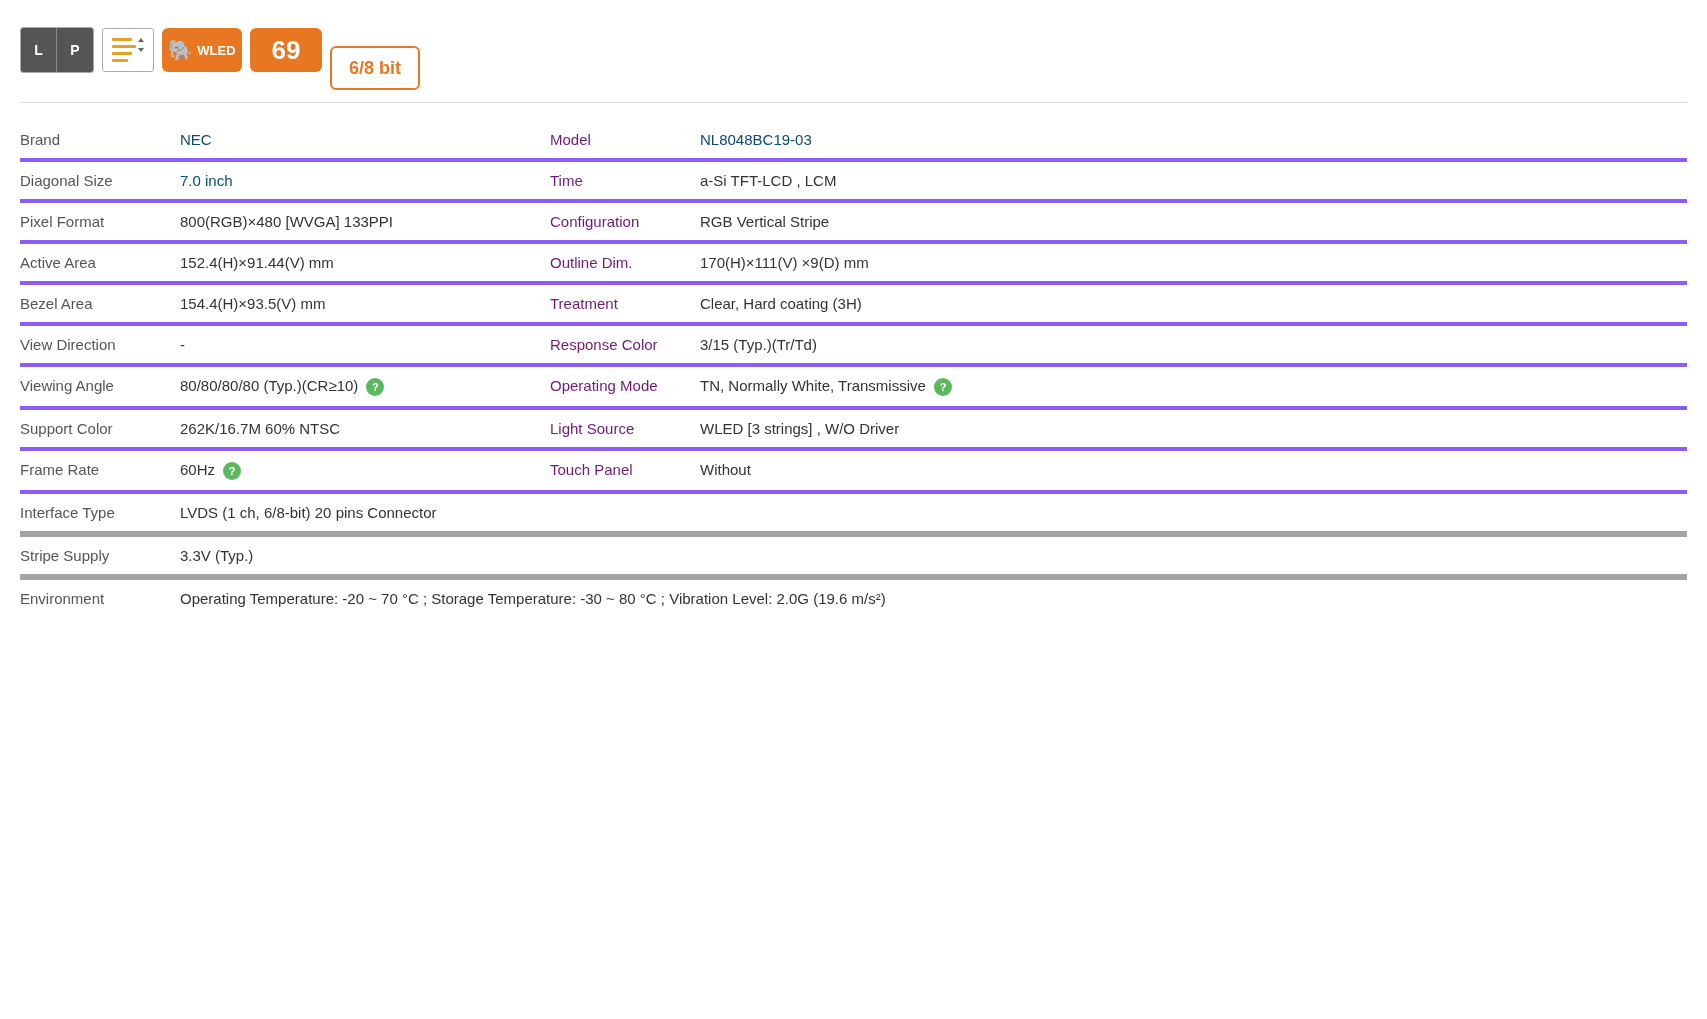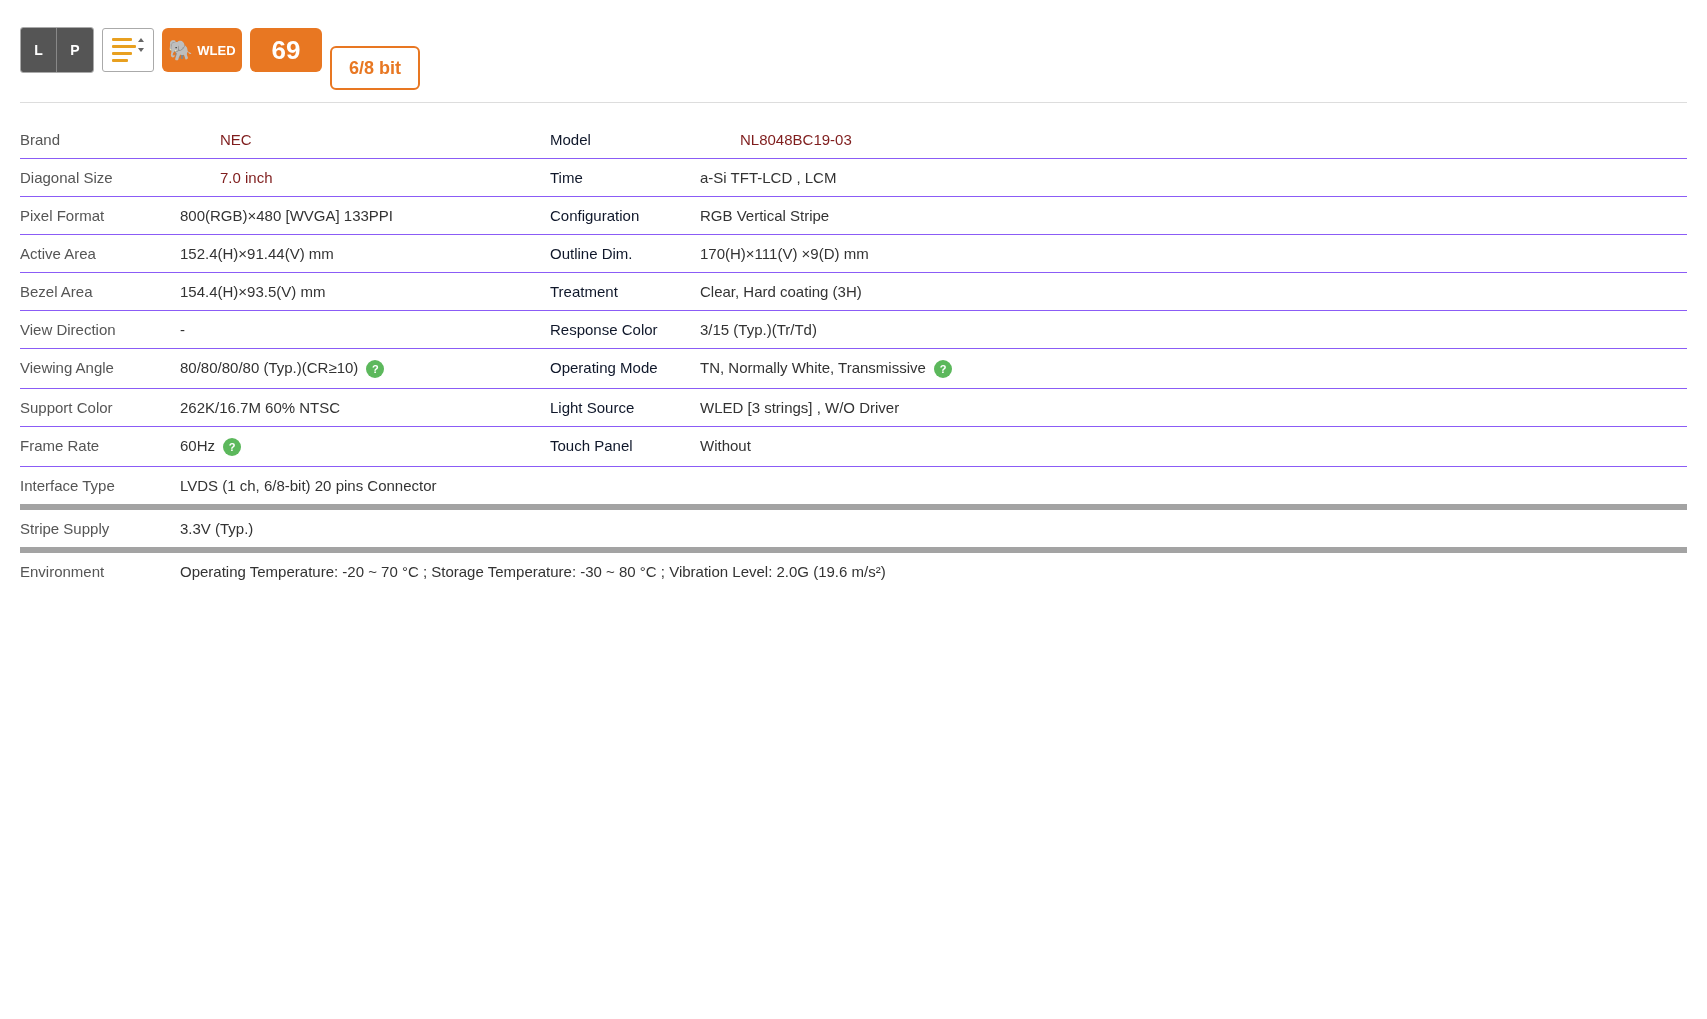--- a/index.html
+++ b/index.html
@@ -107,53 +107,52 @@
     }
 
     
     .specs-table {
       width: 100%;
       border-collapse: collapse;
     }
     .specs-table td {
       padding: 10px 12px 10px 0;
       vertical-align: top;
-      border-bottom: 1px solid #8b5cf6;
+      border-bottom: 4px solid #8b5cf6;
     }
     .specs-table tr:last-child td {
       border-bottom: none;
     }
 
     .col-label {
       width: 160px;
       color: #555;
       font-size: 15px;
       white-space: nowrap;
     }
     .col-value {
       width: 370px;
       color: #333;
       font-size: 15px;
     }
     .col-label2 {
       width: 150px;
-      color: #0f172a;
+      color: #701a75;
       font-size: 15px;
       white-space: nowrap;
       padding-left: 30px;
     }
     .col-value2 {
       color: #333;
       font-size: 15px;
     }
 
     .link-blue {
-      color: #7f1d1d;
+      color: #0c4a6e;
       text-decoration: none;
-      margin-left: 40px;
     }
 
     .help-icon {
       display: inline-flex;
       align-items: center;
       justify-content: center;
       width: 18px;
       height: 18px;
       background: #5cb85c;
       border-radius: 50%;

